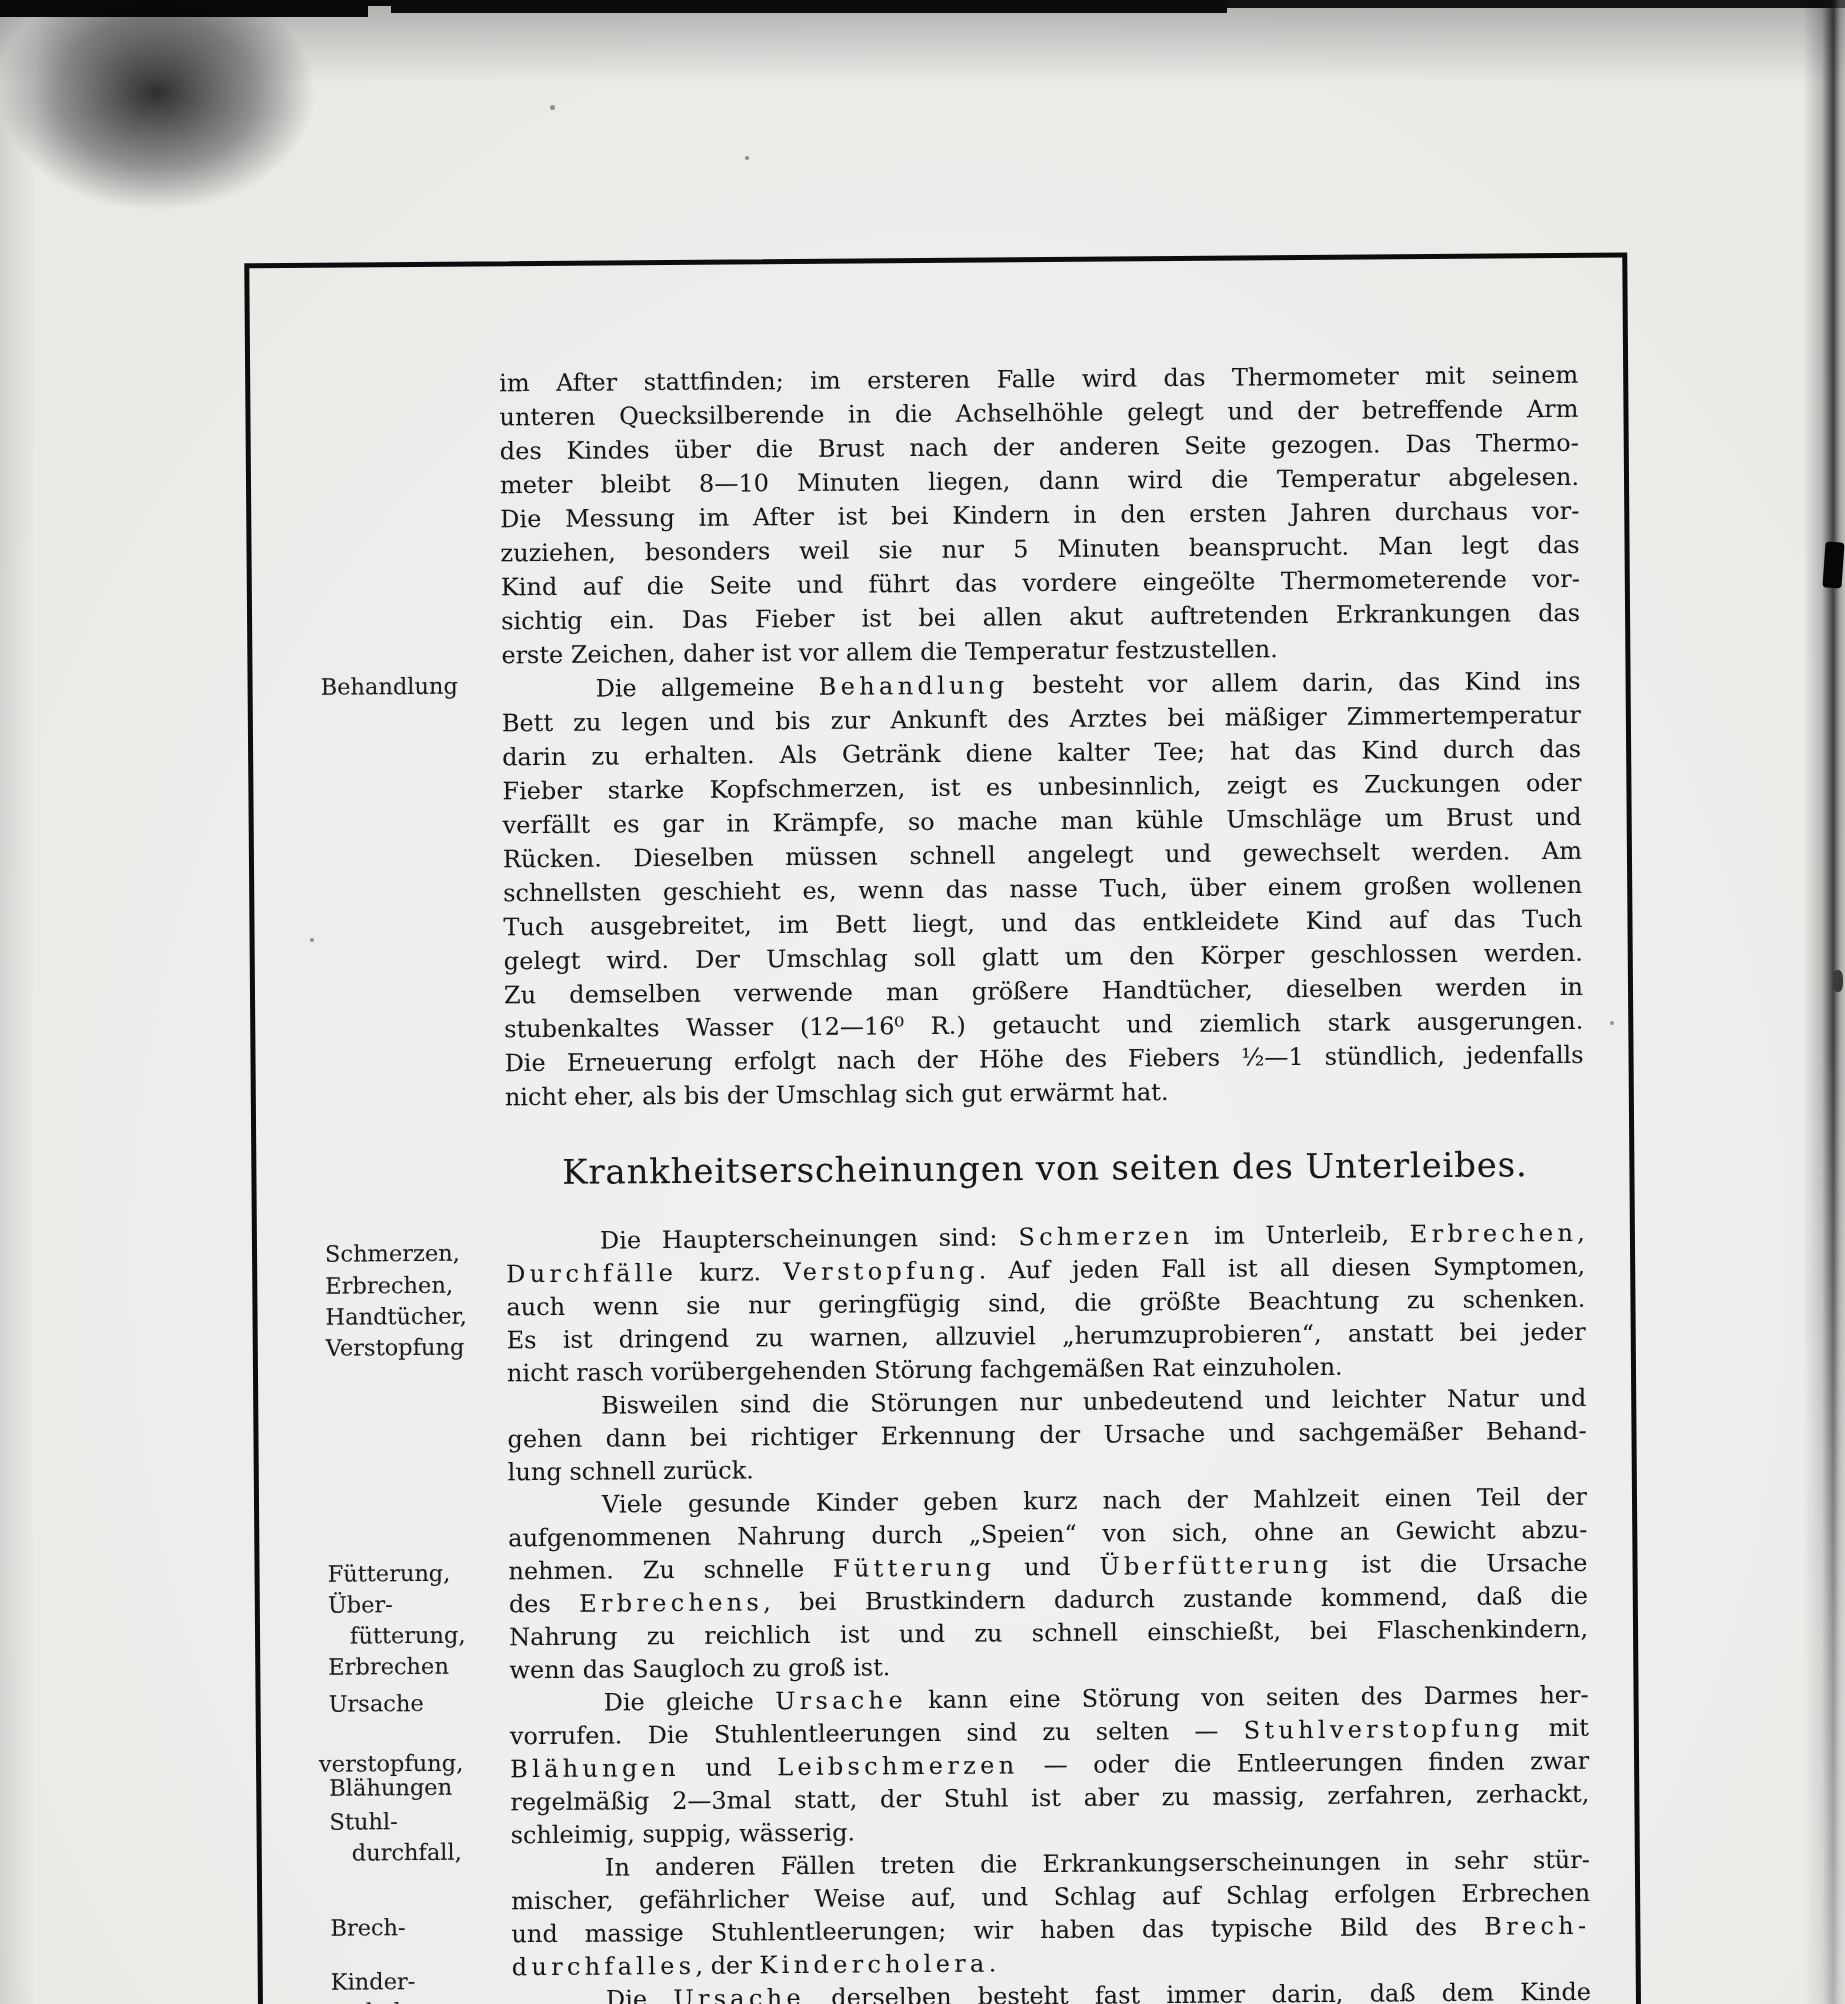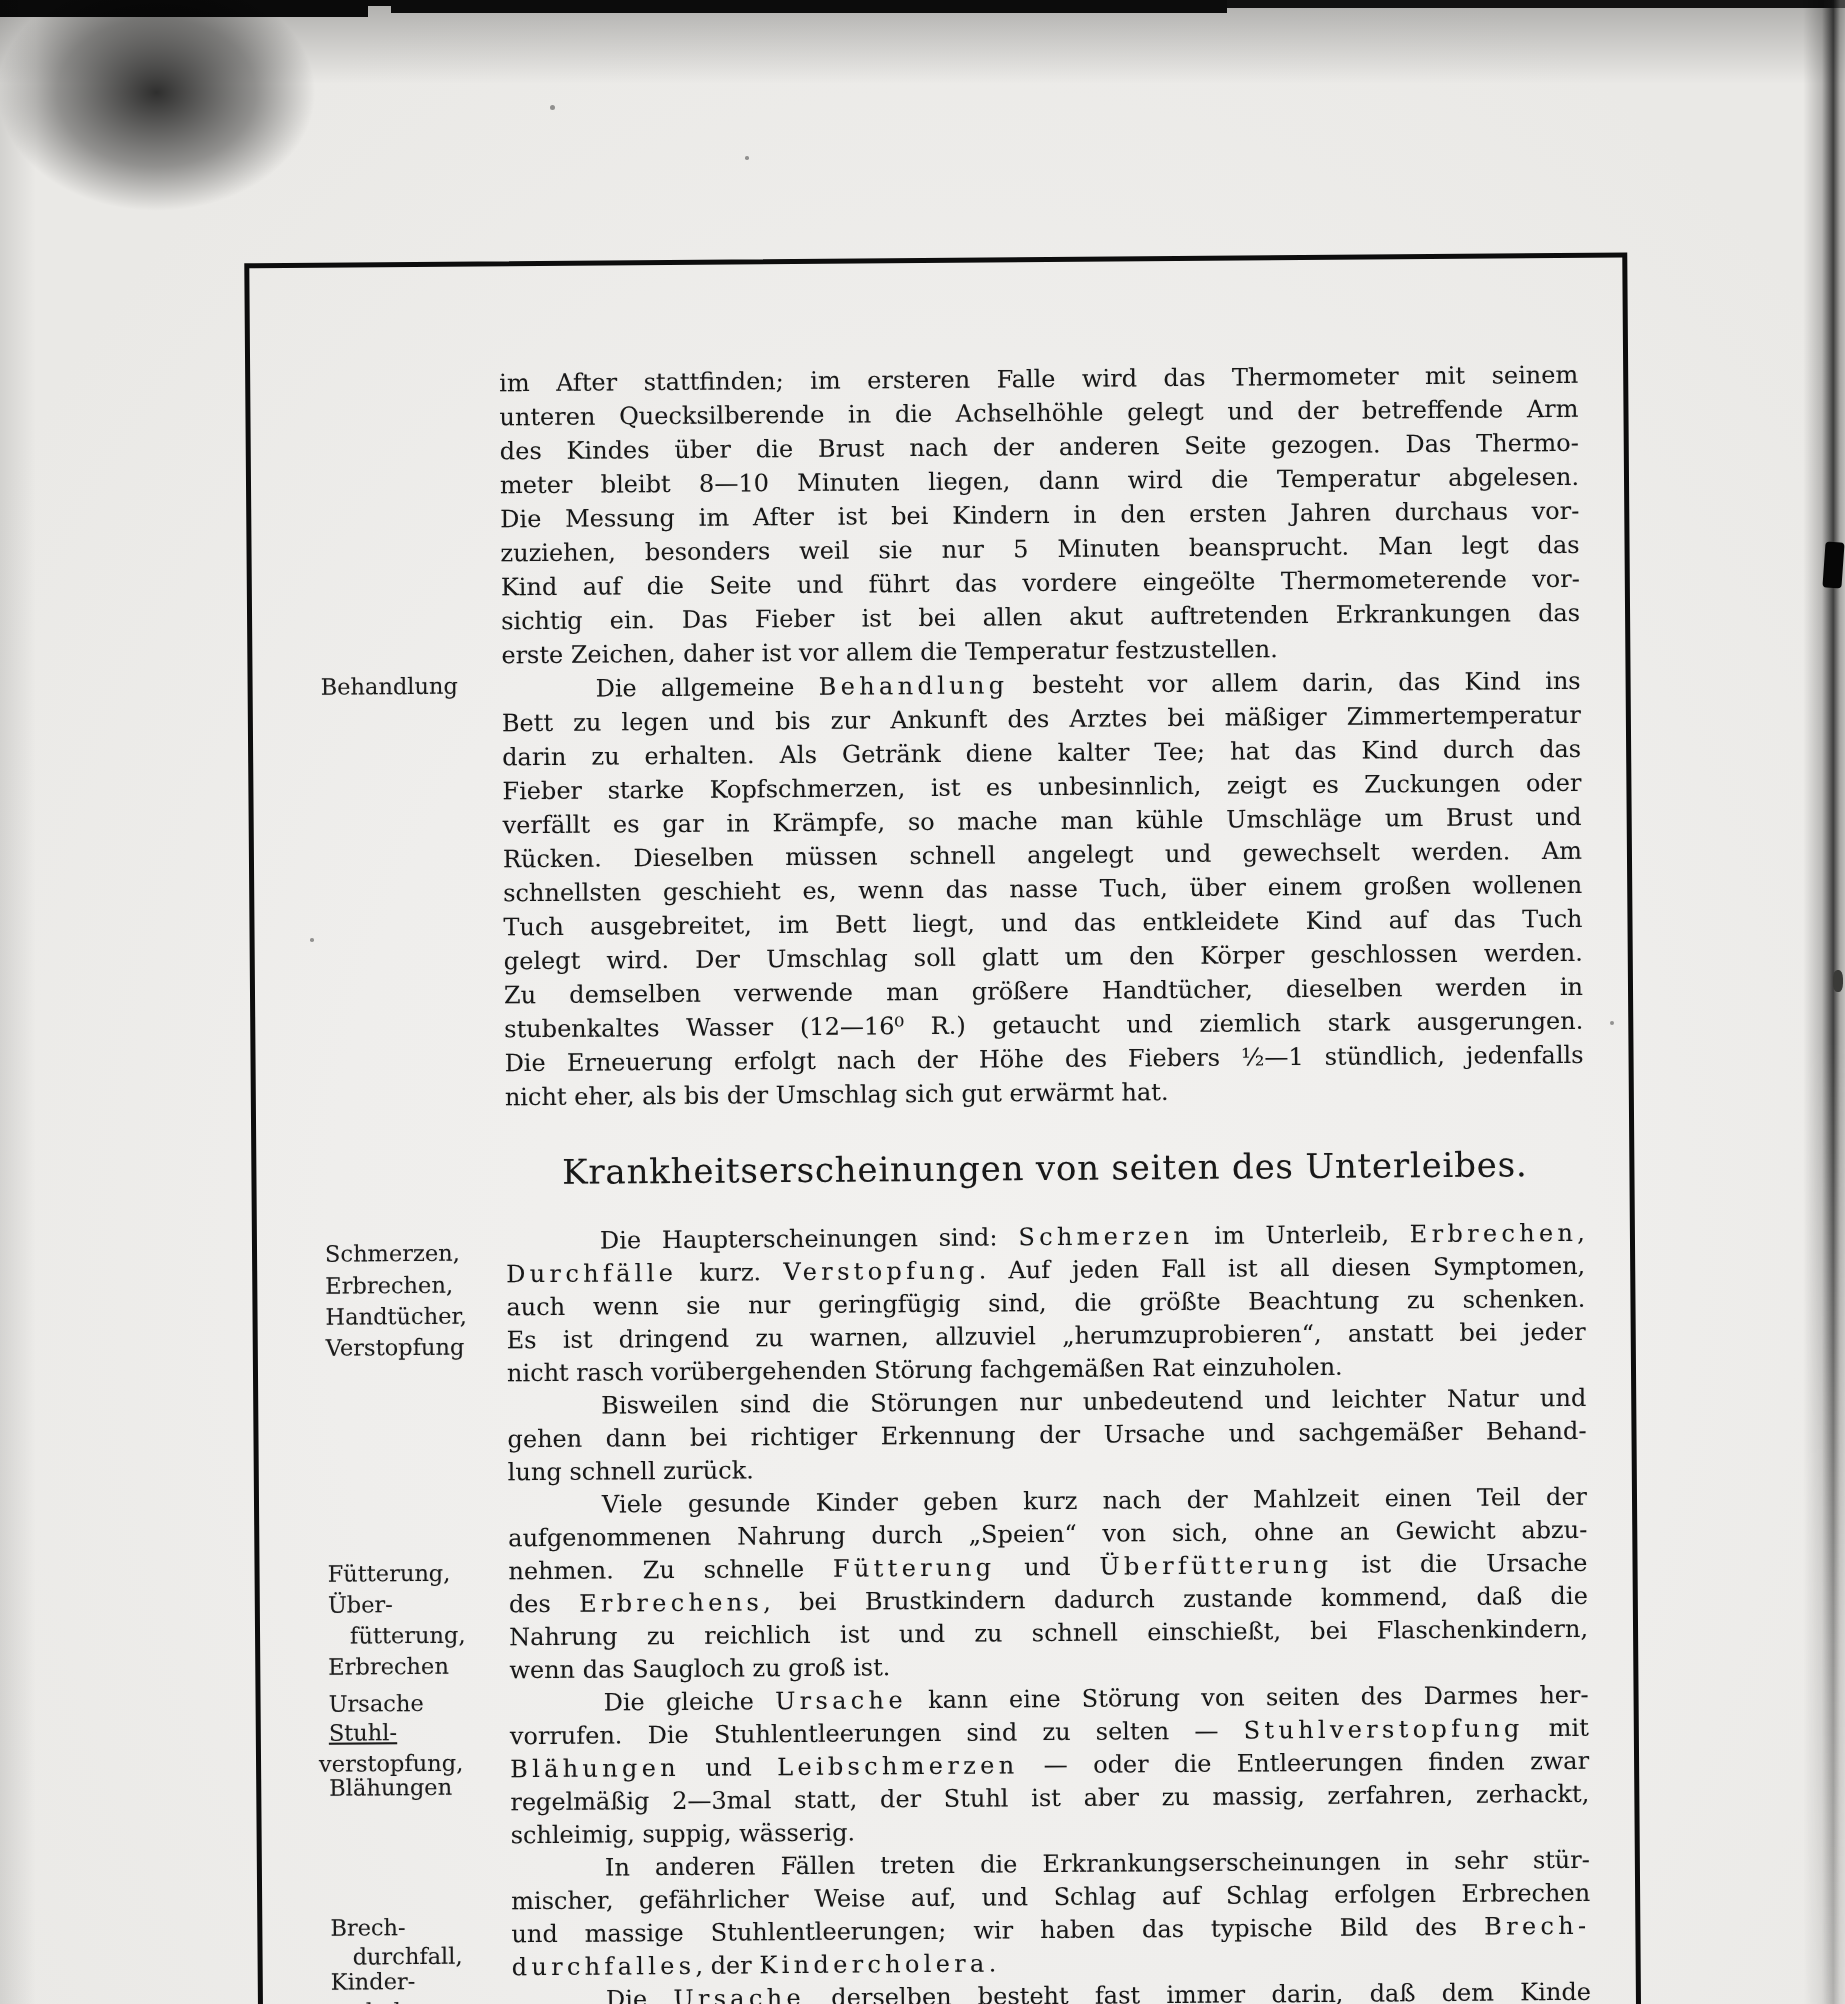--- a/index.html
+++ b/index.html
@@ -74,25 +74,25 @@
         <div class="mlabel" style="top: 670px;">Behandlung</div>
         <div class="mlabel" style="top: 1237px;">Schmerzen,</div>
         <div class="mlabel" style="top: 1269px;">Erbrechen,</div>
         <div class="mlabel" style="top: 1300px;">Handtücher,</div>
         <div class="mlabel" style="top: 1331px;">Verstopfung</div>
         <div class="mlabel" style="top: 1557px;">Fütterung,</div>
         <div class="mlabel" style="top: 1588px;">Über-</div>
         <div class="mlabel ind" style="top: 1619px;">fütterung,</div>
         <div class="mlabel" style="top: 1650px;">Erbrechen</div>
         <div class="mlabel" style="top: 1687px;">Ursache</div>
-        <div class="mlabel" style="top: 1716px; text-decoration: underline;">Stuhl-</div>
+        <div class="mlabel" style="top: 1805px;">Stuhl-</div>
         <div class="mlabel out" style="top: 1747px;">verstopfung,</div>
         <div class="mlabel" style="top: 1771px;">Blähungen</div>
         <div class="mlabel" style="top: 1911px;">Brech-</div>
-        <div class="mlabel ind" style="top: 1940px; text-align: right;">durchfall,</div>
+        <div class="mlabel ind" style="top: 1836px; text-align: right;">durchfall,</div>
         <div class="mlabel" style="top: 1965px;">Kinder-</div>
         <div class="mlabel ind" style="top: 1995px;">cholera</div>
       </div>
 
     <div class="textblock" id="block1">
         <div class="tline just"><span>im After stattfinden; im ersteren Falle wird das Thermometer mit seinem</span></div>
         <div class="tline just"><span>unteren Quecksilberende in die Achselhöhle gelegt und der betreffende Arm</span></div>
         <div class="tline just"><span>des Kindes über die Brust nach der anderen Seite gezogen. Das Thermo-</span></div>
         <div class="tline just"><span>meter bleibt 8—10 Minuten liegen, dann wird die Temperatur abgelesen.</span></div>
         <div class="tline just"><span>Die Messung im After ist bei Kindern in den ersten Jahren durchaus vor-</span></div>

